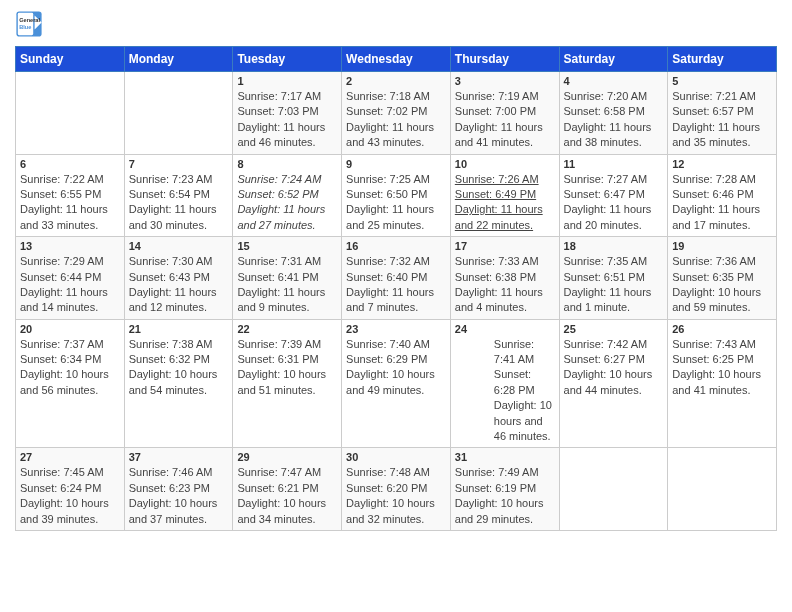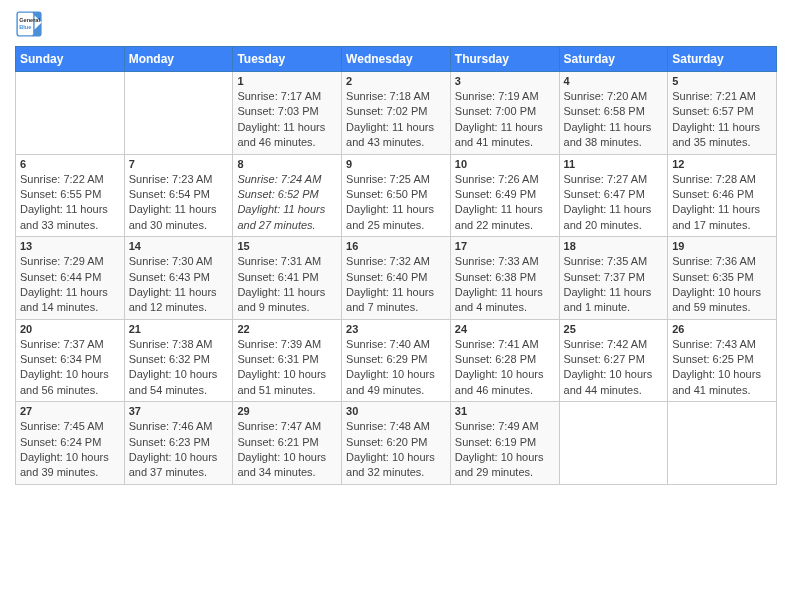--- a/index.html
+++ b/index.html
@@ -43,21 +43,21 @@
     .location {
       font-size: 14px;
       color: #555;
     }
     table {
       width: 100%;
       border-collapse: collapse;
       table-layout: fixed;
     }
     thead tr th {
-      background-color: #3b82f6;
+      background-color: #1d4ed8;
       color: #fff;
       font-size: 12px;
       font-weight: bold;
       padding: 5px 4px;
       text-align: left;
       border: 1px solid #3a7bbf;
     }
     tbody tr td {
       border: 1px solid #ccc;
       vertical-align: top;
@@ -172,21 +172,21 @@
 Daylight: 11 hours and 27 minutes.</div>
           </td>
           <td>
             <span class="day-num">9</span>
             <div class="day-info" style="white-space: pre-line;">Sunrise: 7:25 AM
 Sunset: 6:50 PM
 Daylight: 11 hours and 25 minutes.</div>
           </td>
           <td>
             <span class="day-num">10</span>
-            <div class="day-info" style="white-space: pre-line;">Sunrise: 7:26 AM
+            <div class="day-info" style="white-space: pre-line; text-decoration: underline;">Sunrise: 7:26 AM
 Sunset: 6:49 PM
 Daylight: 11 hours and 22 minutes.</div>
           </td>
           <td>
             <span class="day-num">11</span>
             <div class="day-info" style="white-space: pre-line;">Sunrise: 7:27 AM
 Sunset: 6:47 PM
 Daylight: 11 hours and 20 minutes.</div>
           </td>
           <td>
@@ -223,21 +223,21 @@
           </td>
           <td>
             <span class="day-num">17</span>
             <div class="day-info" style="white-space: pre-line;">Sunrise: 7:33 AM
 Sunset: 6:38 PM
 Daylight: 11 hours and 4 minutes.</div>
           </td>
           <td>
             <span class="day-num">18</span>
             <div class="day-info" style="white-space: pre-line;">Sunrise: 7:35 AM
-Sunset: 7:37 PM
+Sunset: 6:51 PM
 Daylight: 11 hours and 1 minute.</div>
           </td>
           <td>
             <span class="day-num">19</span>
             <div class="day-info" style="white-space: pre-line;">Sunrise: 7:36 AM
 Sunset: 6:35 PM
 Daylight: 10 hours and 59 minutes.</div>
           </td>
         </tr>
         <tr>
@@ -260,21 +260,21 @@
 Daylight: 10 hours and 51 minutes.</div>
           </td>
           <td>
             <span class="day-num">23</span>
             <div class="day-info" style="white-space: pre-line;">Sunrise: 7:40 AM
 Sunset: 6:29 PM
 Daylight: 10 hours and 49 minutes.</div>
           </td>
           <td>
             <span class="day-num">24</span>
-            <div class="day-info" style="white-space: pre-line;">Sunrise: 7:41 AM
+            <div class="day-info" style="white-space: pre-line; margin-left: 39px;">Sunrise: 7:41 AM
 Sunset: 6:28 PM
 Daylight: 10 hours and 46 minutes.</div>
           </td>
           <td>
             <span class="day-num">25</span>
             <div class="day-info" style="white-space: pre-line;">Sunrise: 7:42 AM
 Sunset: 6:27 PM
 Daylight: 10 hours and 44 minutes.</div>
           </td>
           <td>

